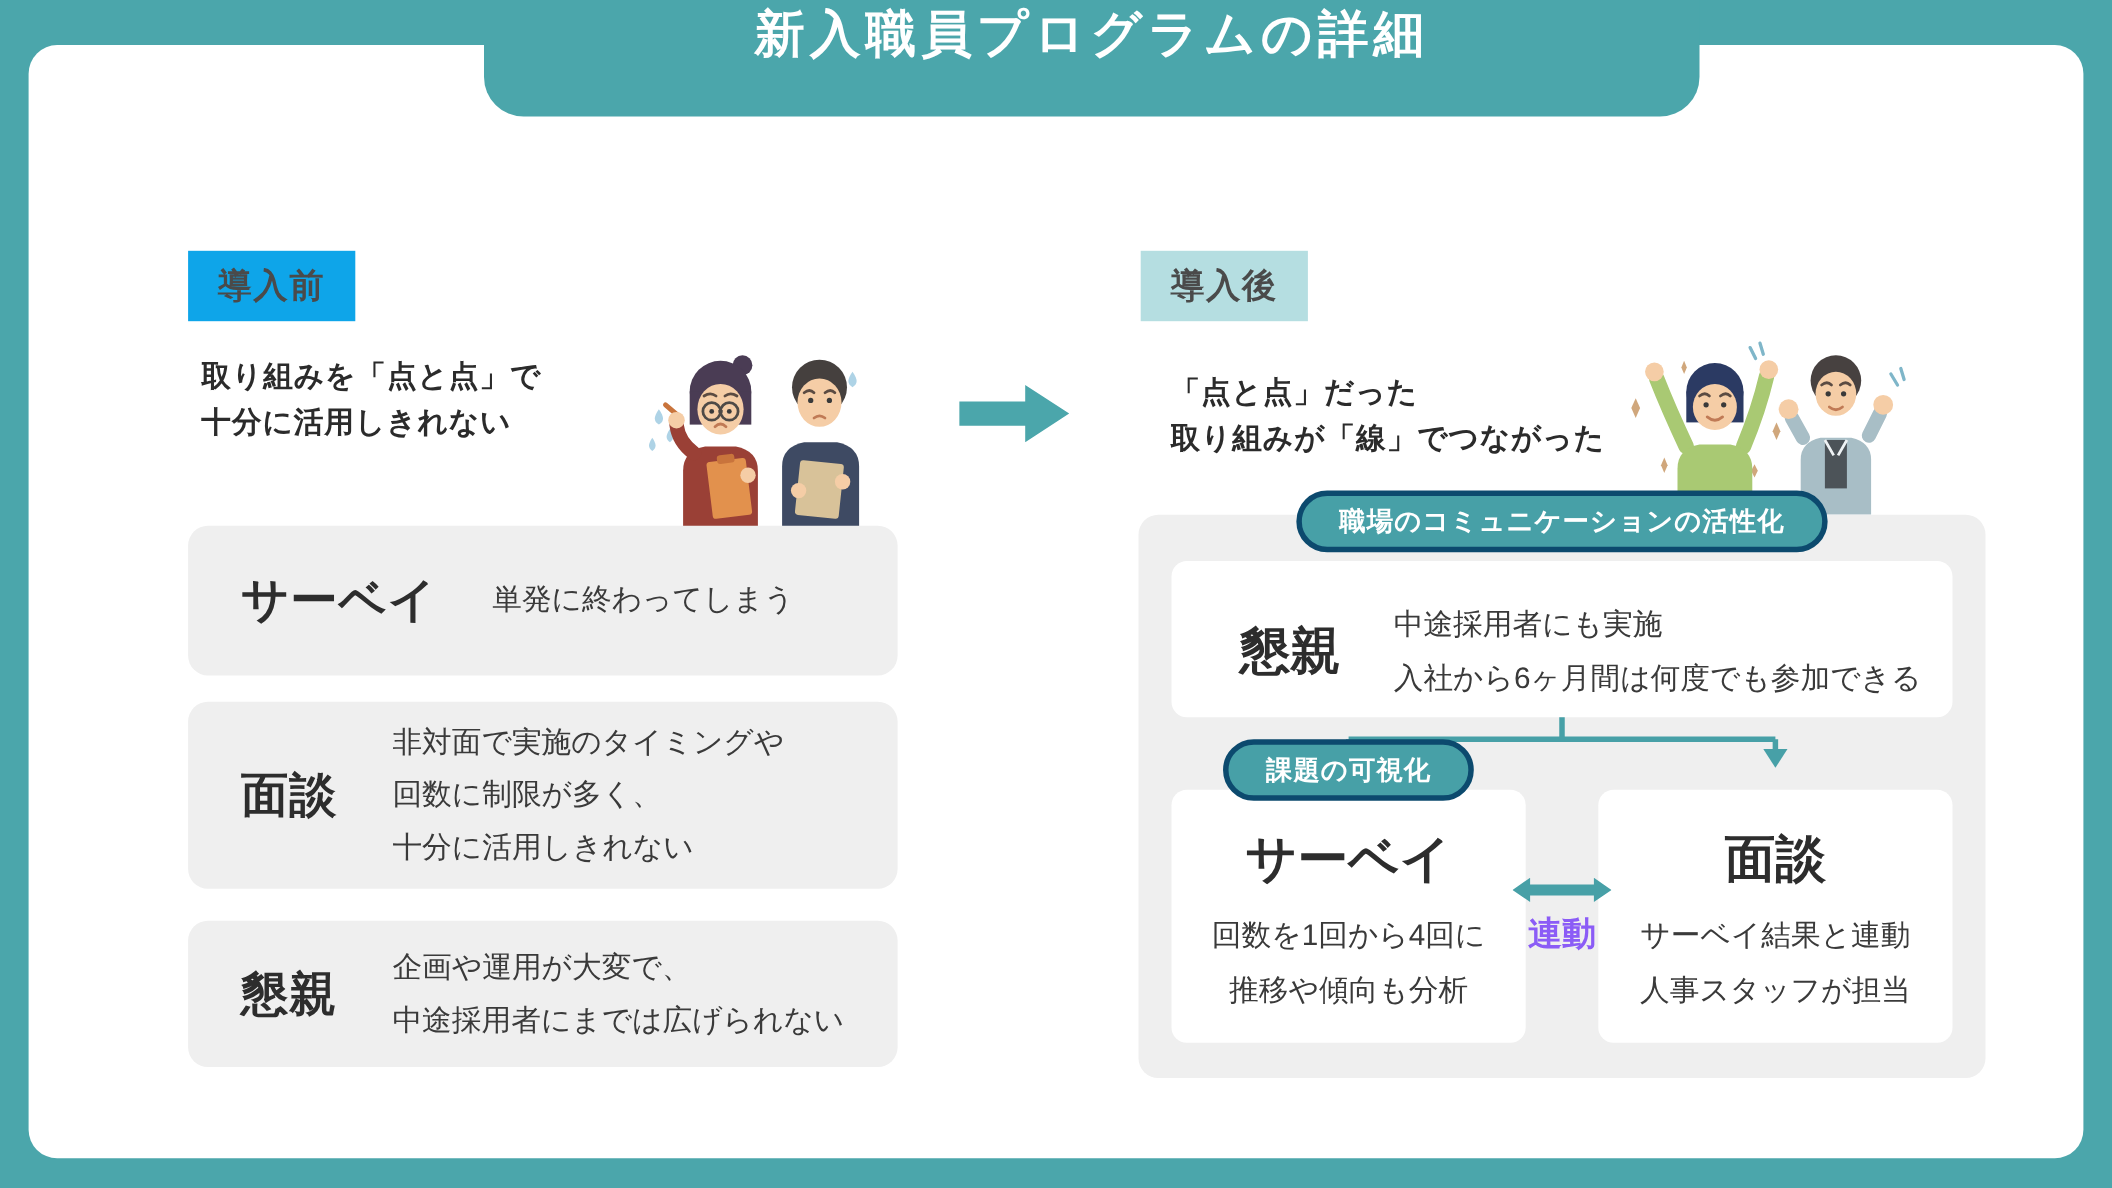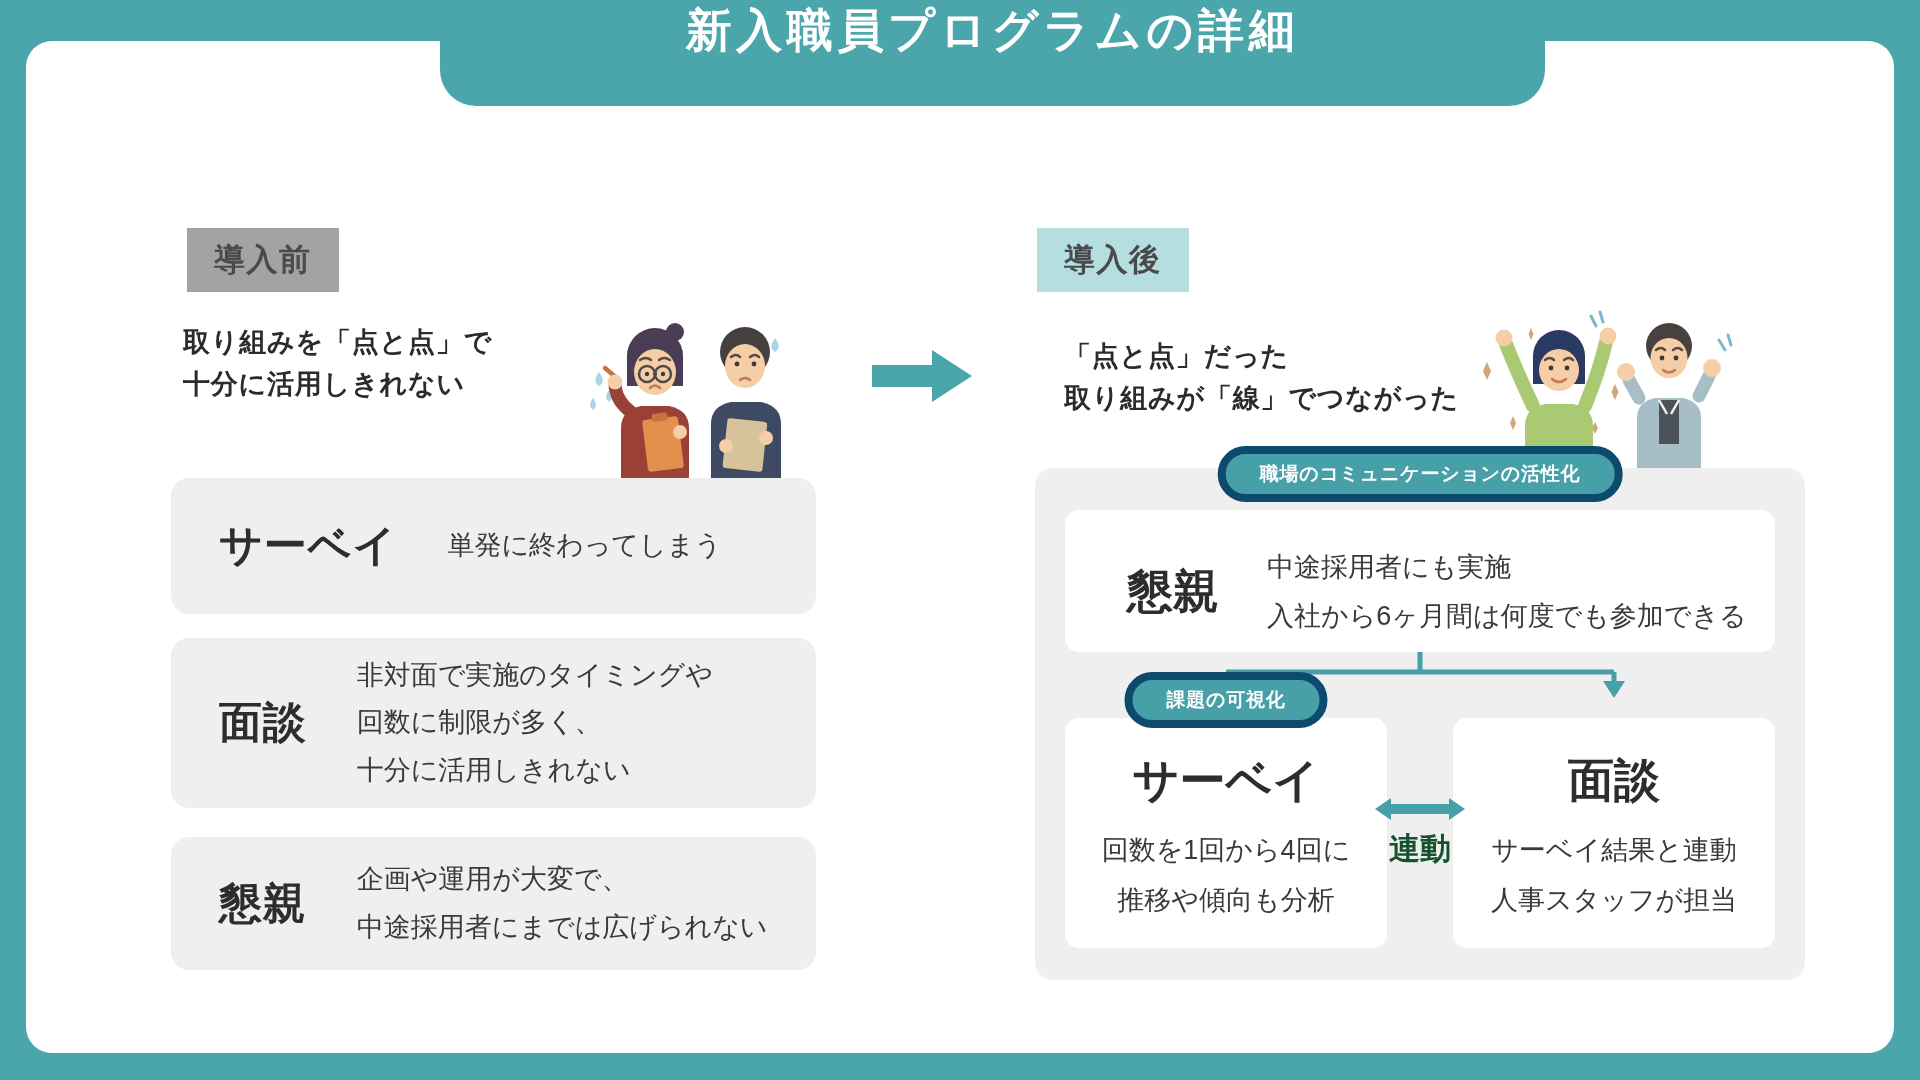--- a/index.html
+++ b/index.html
@@ -20,21 +20,21 @@
   }
   .title-banner .title-text{
     color:#ffffff;font-size:46px;font-weight:800;letter-spacing:0.10em;
   }
   .abs{position:absolute;z-index:2;}
   
   .sec-label{
     font-size:31px;font-weight:800;color:#4a4a4a;
     padding:11px 27px;display:inline-block;letter-spacing:0.05em;
   }
-  .label-before{left:171px;top:228px;background:#a3a3a3;margin-left:16px;}
+  .label-before{left:171px;top:228px;background:#0ea5e9;}
   .label-after{left:1037px;top:228px;background:#B5DEE1;}
   
   .headline{font-size:27px;font-weight:700;line-height:1.55;color:#2b2b2b;letter-spacing:0.03em;}
   .headline-before{left:183px;top:322px;}
   .headline-after{left:1064px;top:336px;}
   
   .item-box{
     left:171px;width:645px;background:#EFEFEF;border-radius:18px;
     display:flex;align-items:center;box-sizing:border-box;padding-left:48px;
   }
@@ -49,37 +49,37 @@
   .after-container{
     left:1035px;top:468px;width:770px;height:512px;
     background:#EFEFEF;border-radius:18px;
   }
   .white-box{background:#ffffff;border-radius:14px;position:absolute;box-sizing:border-box;}
   .topbox{left:30px;top:42px;width:710px;height:142px;display:flex;align-items:center;padding-left:62px;padding-top:22px;}
   .topbox .t-title{font-size:46px;font-weight:800;color:#2d2d2d;flex-shrink:0;}
   .topbox .t-desc{margin-left:48px;font-size:27px;line-height:1.8;color:#3a3a3a;}
   .badge{
     position:absolute;transform:translateX(-50%);
-    background:#47A0A7;color:#ffffff;font-size:19px;font-weight:800;
-    padding:7px 34px;border-radius:999px;border:8px solid #0c4a6e;
+    background:#47A0A7;color:#ffffff;font-size:24px;font-weight:800;
+    padding:7px 34px;border-radius:999px;border:5px solid #0c4a6e;
     white-space:nowrap;z-index:4;letter-spacing:0.04em;
   }
   .badge-top{left:385px;top:-22px;}
   .badge-left{left:191px;top:204px;}
   .badge-right{left:579px;top:208px;}
   .branchbox{top:250px;width:322px;height:230px;text-align:center;padding-top:32px;}
   .branchbox.bb-left{left:30px;}
   .branchbox.bb-right{left:418px;}
   .branchbox .b-title{font-size:46px;font-weight:800;color:#2d2d2d;}
   .branchbox .b-desc{margin-top:14px;font-size:27px;line-height:1.85;color:#3a3a3a;}
   .connector-svg{position:absolute;left:0;top:0;pointer-events:none;z-index:3;}
   .link-arrow{position:absolute;left:340px;top:328px;z-index:4;}
   .link-label{
     position:absolute;left:385px;top:360px;transform:translateX(-50%);
-    font-size:31px;font-weight:800;color:#14532d;z-index:4;
+    font-size:31px;font-weight:800;color:#8b5cf6;z-index:4;
   }
   .illus{position:absolute;z-index:2;}
   .illus-before{left:583px;top:312px;}
   .illus-after{left:1473px;top:304px;}
 </style>
 </head>
 <body>
 
 <div class="card"></div>
 

